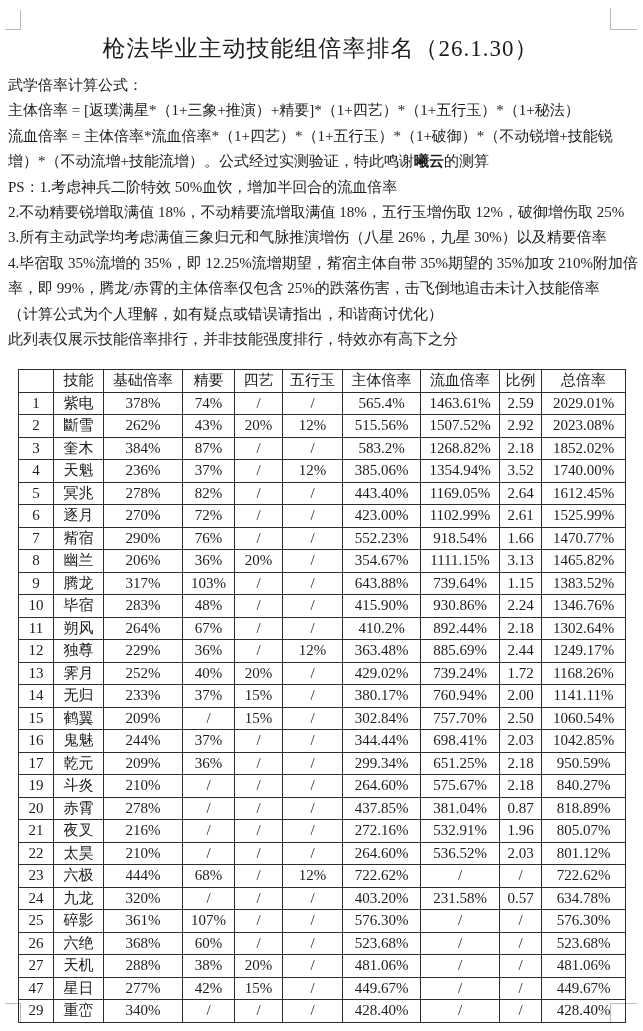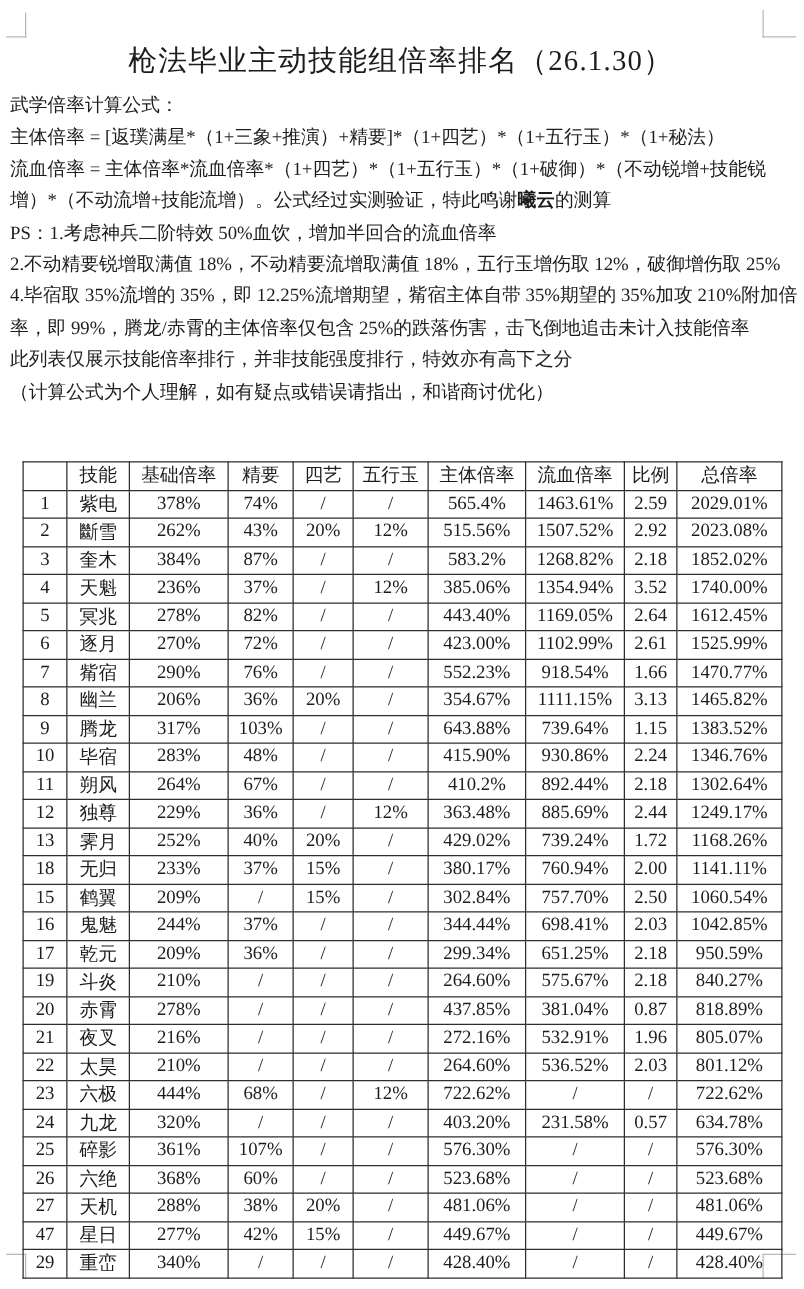--- a/index.html
+++ b/index.html
@@ -55,23 +55,24 @@
 <div class="crop br"></div>
 
 <h1 class="title">枪法毕业主动技能组倍率排名（26.1.30）</h1>
 
 <div class="paras">
     <div><span>武学倍率计算公式：</span></div>
     <div><span>主体倍率 = [返璞满星*（1+三象+推演）+精要]*（1+四艺）*（1+五行玉）*（1+秘法）</span></div>
     <div><span>流血倍率 = 主体倍率*流血倍率*（1+四艺）*（1+五行玉）*（1+破御）*（不动锐增+技能锐增）*（不动流增+技能流增）。公式经过实测验证，特此鸣谢</span><span class="b">曦云</span><span>的测算</span></div>
     <div><span>PS：1.考虑神兵二阶特效 50%血饮，增加半回合的流血倍率</span></div>
     <div><span>2.不动精要锐增取满值 18%，不动精要流增取满值 18%，五行玉增伤取 12%，破御增伤取 25%</span></div>
+    <div><span>3.所有主动武学均考虑满值三象归元和气脉推演增伤（八星 26%，九星 30%）以及精要倍率</span></div>
     <div><span>4.毕宿取 35%流增的 35%，即 12.25%流增期望，觜宿主体自带 35%期望的 35%加攻 210%附加倍率，即 99%，腾龙/赤霄的主体倍率仅包含 25%的跌落伤害，击飞倒地追击未计入技能倍率</span></div>
+    <div><span>（计算公式为个人理解，如有疑点或错误请指出，和谐商讨优化）</span></div>
     <div><span>此列表仅展示技能倍率排行，并非技能强度排行，特效亦有高下之分</span></div>
-    <div><span>（计算公式为个人理解，如有疑点或错误请指出，和谐商讨优化）</span></div>
   </div>
 
 <table class="skills">
   <colgroup>
     <col style="width:35px">
       <col style="width:50px">
       <col style="width:79px">
     <col style="width:52px">
       <col style="width:48px">
       <col style="width:60px">
@@ -245,21 +246,21 @@
         <td>252%</td>
         <td>40%</td>
         <td>20%</td>
         <td>/</td>
         <td>429.02%</td>
         <td>739.24%</td>
         <td>1.72</td>
         <td>1168.26%</td>
       </tr>
       <tr>
-        <td>18</td>
+        <td>14</td>
         <td>无归</td>
         <td>233%</td>
         <td>37%</td>
         <td>15%</td>
         <td>/</td>
         <td>380.17%</td>
         <td>760.94%</td>
         <td>2.00</td>
         <td>1141.11%</td>
       </tr>

